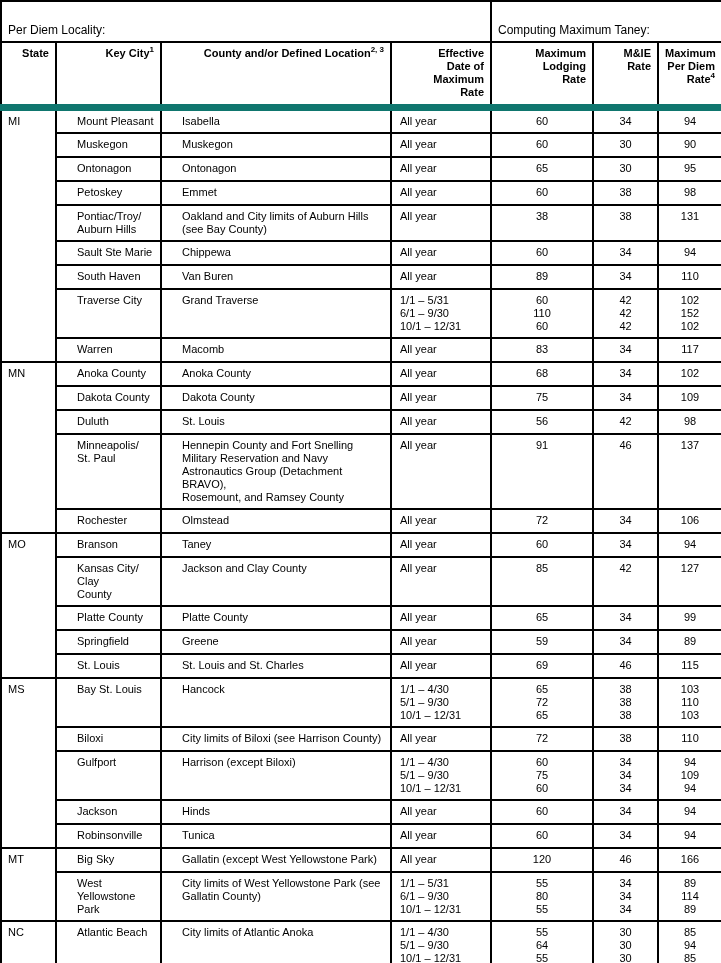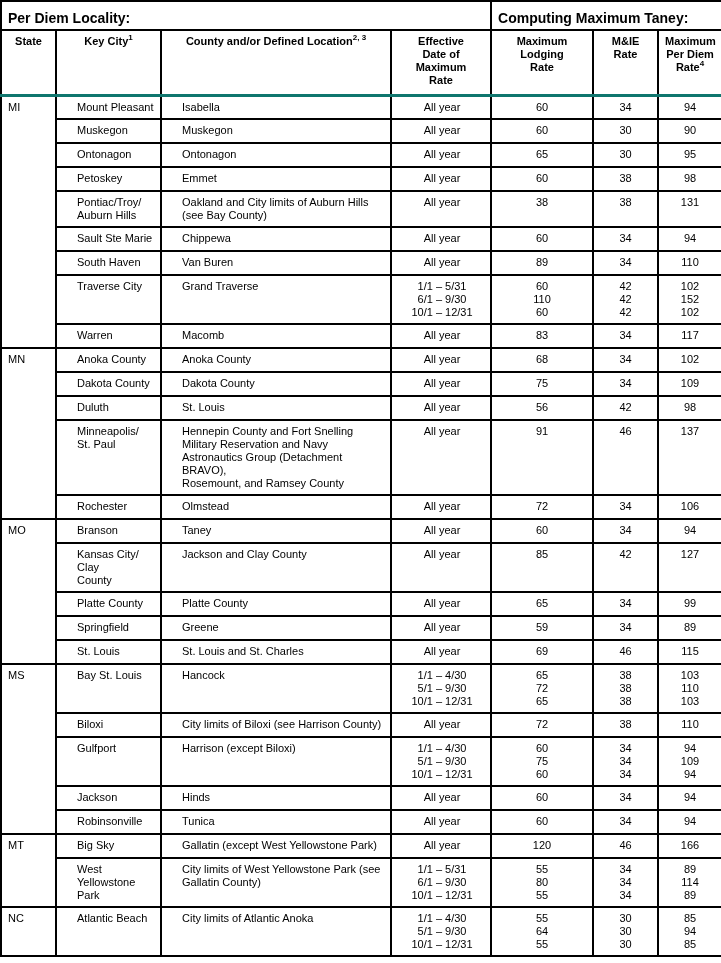--- a/index.html
+++ b/index.html
@@ -11,35 +11,35 @@
     border: 2px solid #000;
     vertical-align: top;
     padding: 4px 6px;
     font-size: 11px;
     line-height: 13px;
     white-space: pre-line;
     overflow: hidden;
   }
   .title-cell {
     text-align: left;
-    font-weight: bold;
-    font-size: 14px;
+    font-weight: normal;
+    font-size: 12px;
     height: 27px;
-    padding-top: 10px;
+    padding-top: 22px;
   }
   .col-head {
-    text-align: center;
+    text-align: right;
     font-weight: bold;
     height: 65px;
-    border-bottom: 3px solid #0f766e;
+    border-bottom: 7px solid #0f766e;
   }
   sup { font-size: 8px; line-height: 0; }
   .state-cell { font-size: 11px; margin-left: 41px; }
   .city-cell, .county-cell { text-align: left; padding-left: 20px; }
-  .dates-cell { text-align: center; padding-left: 8px; }
+  .dates-cell { text-align: left; padding-left: 8px; }
   .num-cell { text-align: center; padding-left: 2px; padding-right: 2px; }
   tr.body-row { height: 24px; }
 </style>
 </head>
 <body>
 
 <div class="page">
   <table>
     <colgroup>
       <col style="width:55px">

